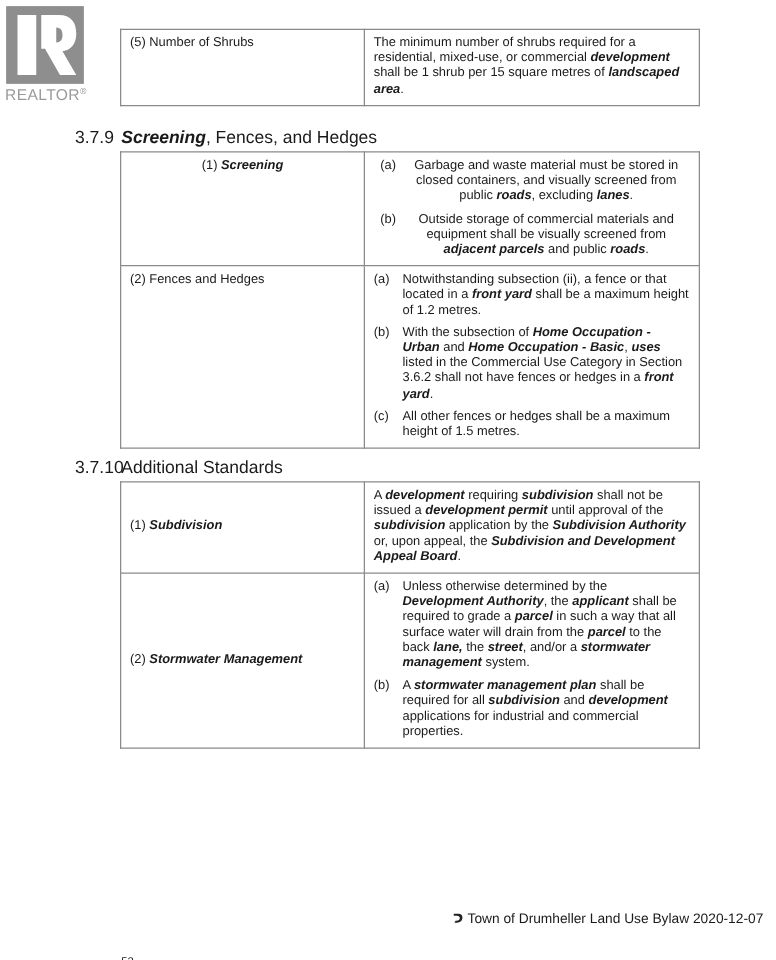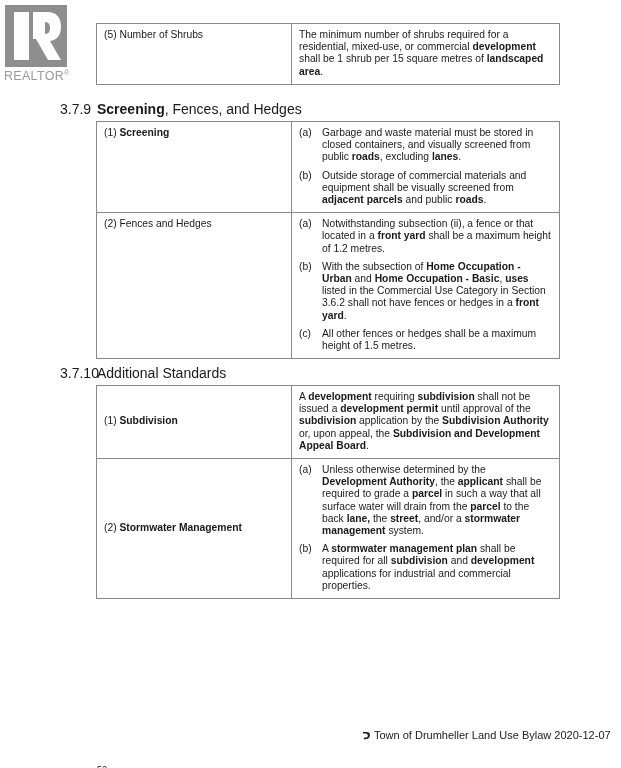--- a/index.html
+++ b/index.html
@@ -12,21 +12,21 @@
   .logo-text { font-size: 12.5px; color: #9a9a9a; letter-spacing: 0.3px; margin-top: 2px; margin-left: -1px; }
   .logo-text sup { font-size: 7px; }
   table.rules { position: absolute; left: 96px; border-collapse: collapse; width: 464px; }
   table.rules td { border: 1.3px solid #8a8a8a; vertical-align: top; padding: 5px 7px 6px 7px; line-height: 12.2px; }
   table.rules td.left { width: 180px; }
   table.rules td.vmid { vertical-align: middle; }
   .item { display: flex; margin-bottom: 6px; }
   .item:last-child { margin-bottom: 0; }
   .item .lbl { width: 23px; flex: none; }
   .item .txt { flex: 1; }
-  b i, i b, .bi { font-weight: bold; }
+  b i, i b, .bi { font-weight: bold; font-style: italic; }
   .heading { position: absolute; left: 60px; font-size: 14px; }
   .heading .num { display: inline-block; width: 37px; }
   .footer-page { position: absolute; left: 97px; top: 764px; font-size: 9px; }
   .footer-title { position: absolute; left: 362px; top: 729px; font-size: 11px; }
 </style>
 </head>
 <body>
 
 <div class="logo">
   <div class="logo-box">
@@ -47,21 +47,21 @@
   </tr>
 </tbody>
   </table>
 
 <div class="heading" style="top:101px;">
   <span class="num">3.7.9</span><span class="bi">Screening</span><span>, Fences, and Hedges</span>
 </div>
 
 <table class="rules" style="top:121px;">
   <tbody>
-      <tr style="height:91px;">
+      <tr style="height:91px;text-align:center;">
     <td class="left"><span>(1) </span><span class="bi">Screening</span></td>
     <td>
           <div class="item">
             <span class="lbl">(a)</span>
             <span class="txt"><span>Garbage and waste material must be stored in closed containers, and visually screened from public </span><span class="bi">roads</span><span>, excluding </span><span class="bi">lanes</span><span>.</span></span>
           </div>
           <div class="item">
             <span class="lbl">(b)</span>
             <span class="txt"><span>Outside storage of commercial materials and equipment shall be visually screened from </span><span class="bi">adjacent parcels</span><span> and public </span><span class="bi">roads</span><span>.</span></span>
           </div>

